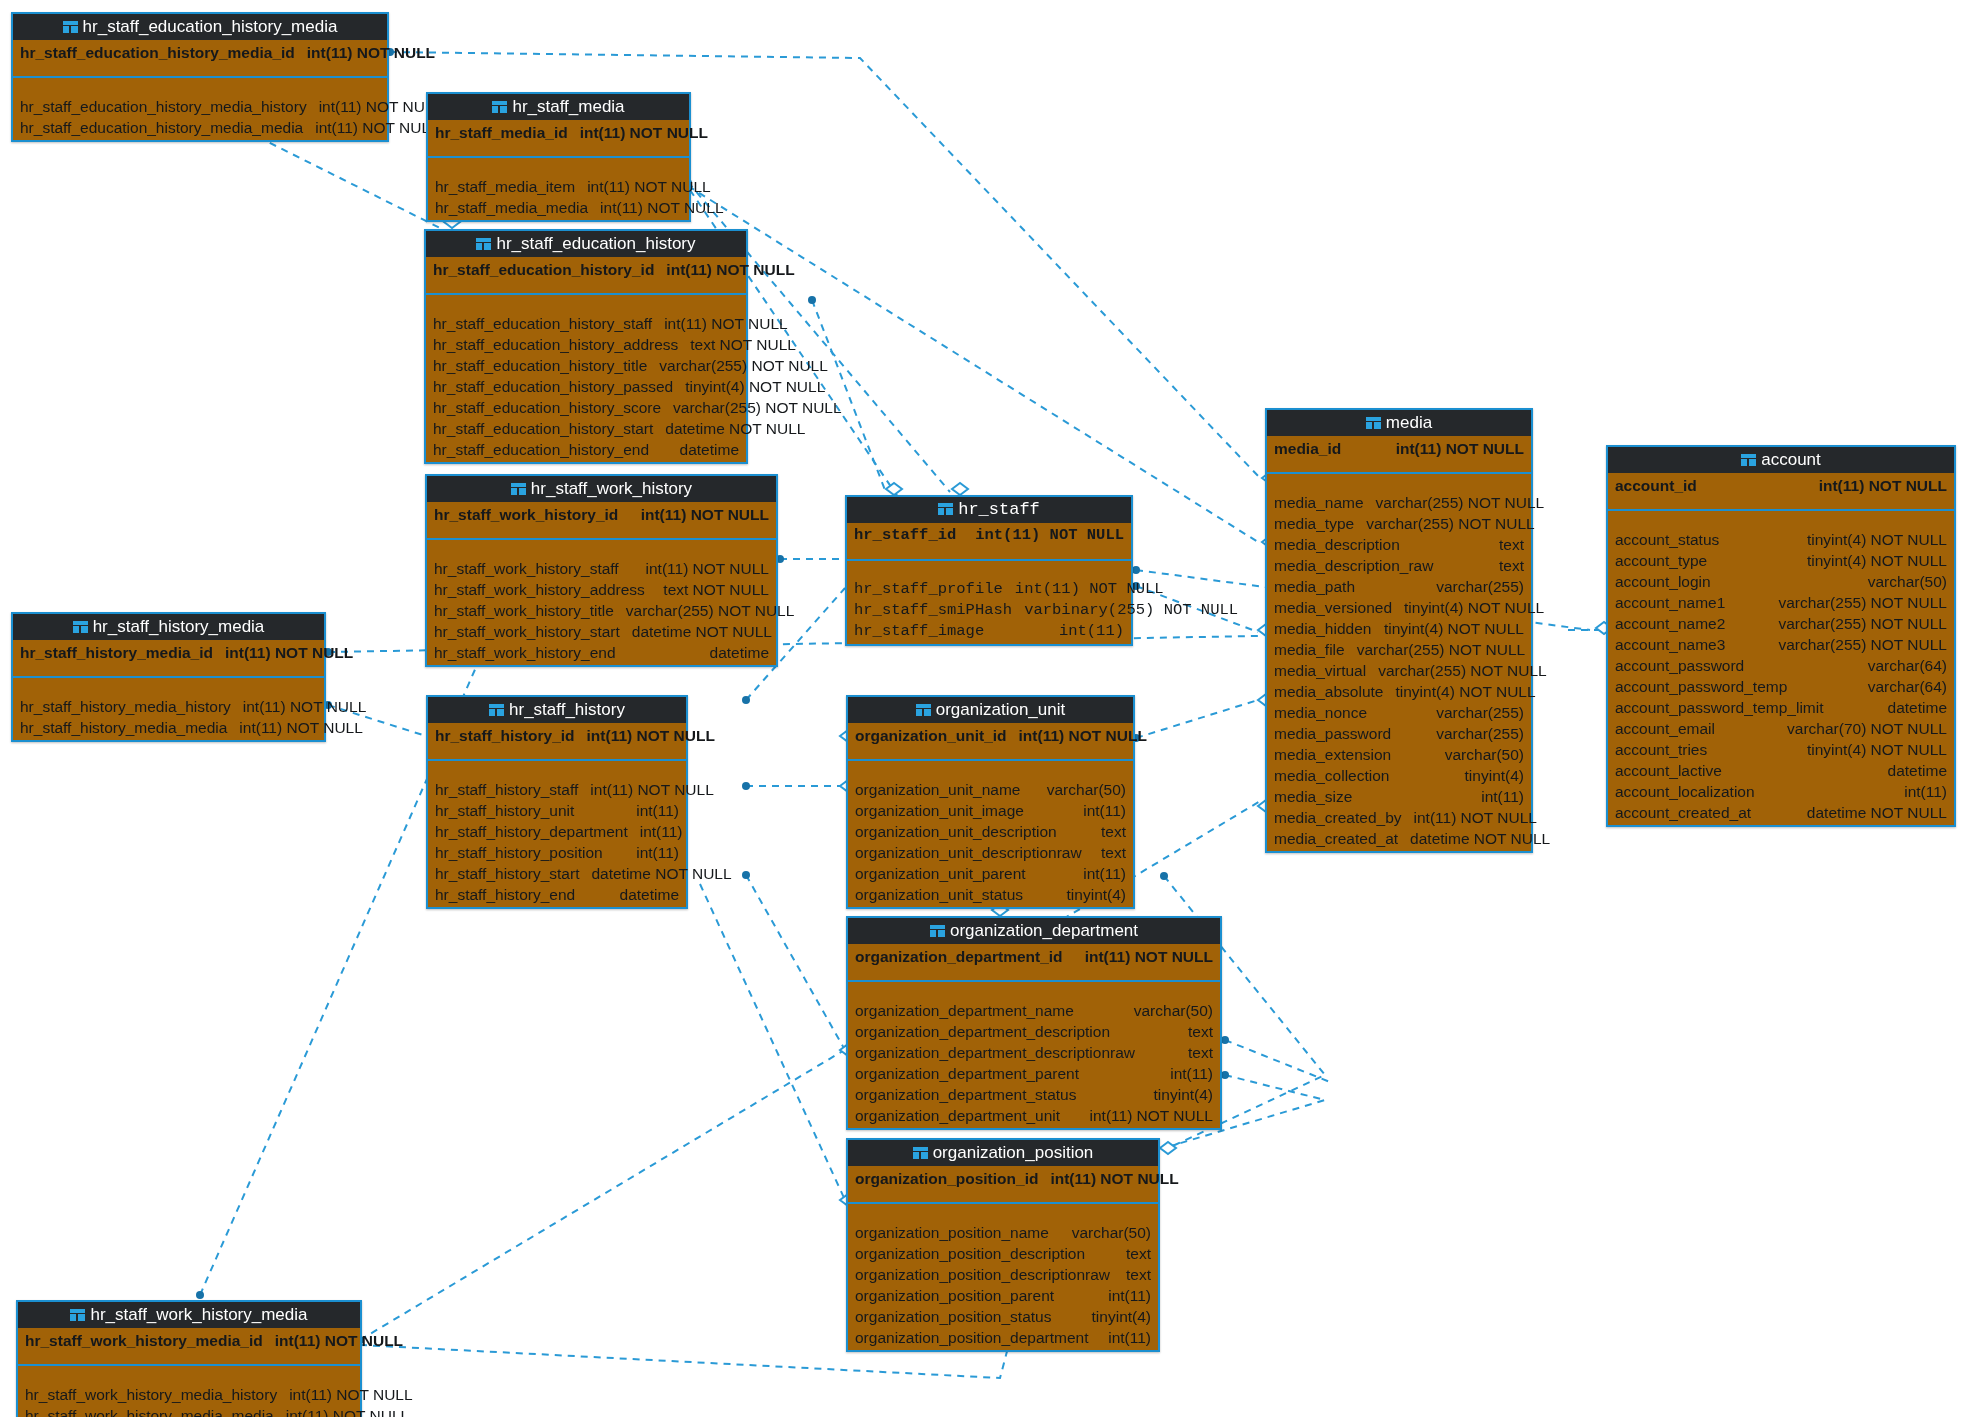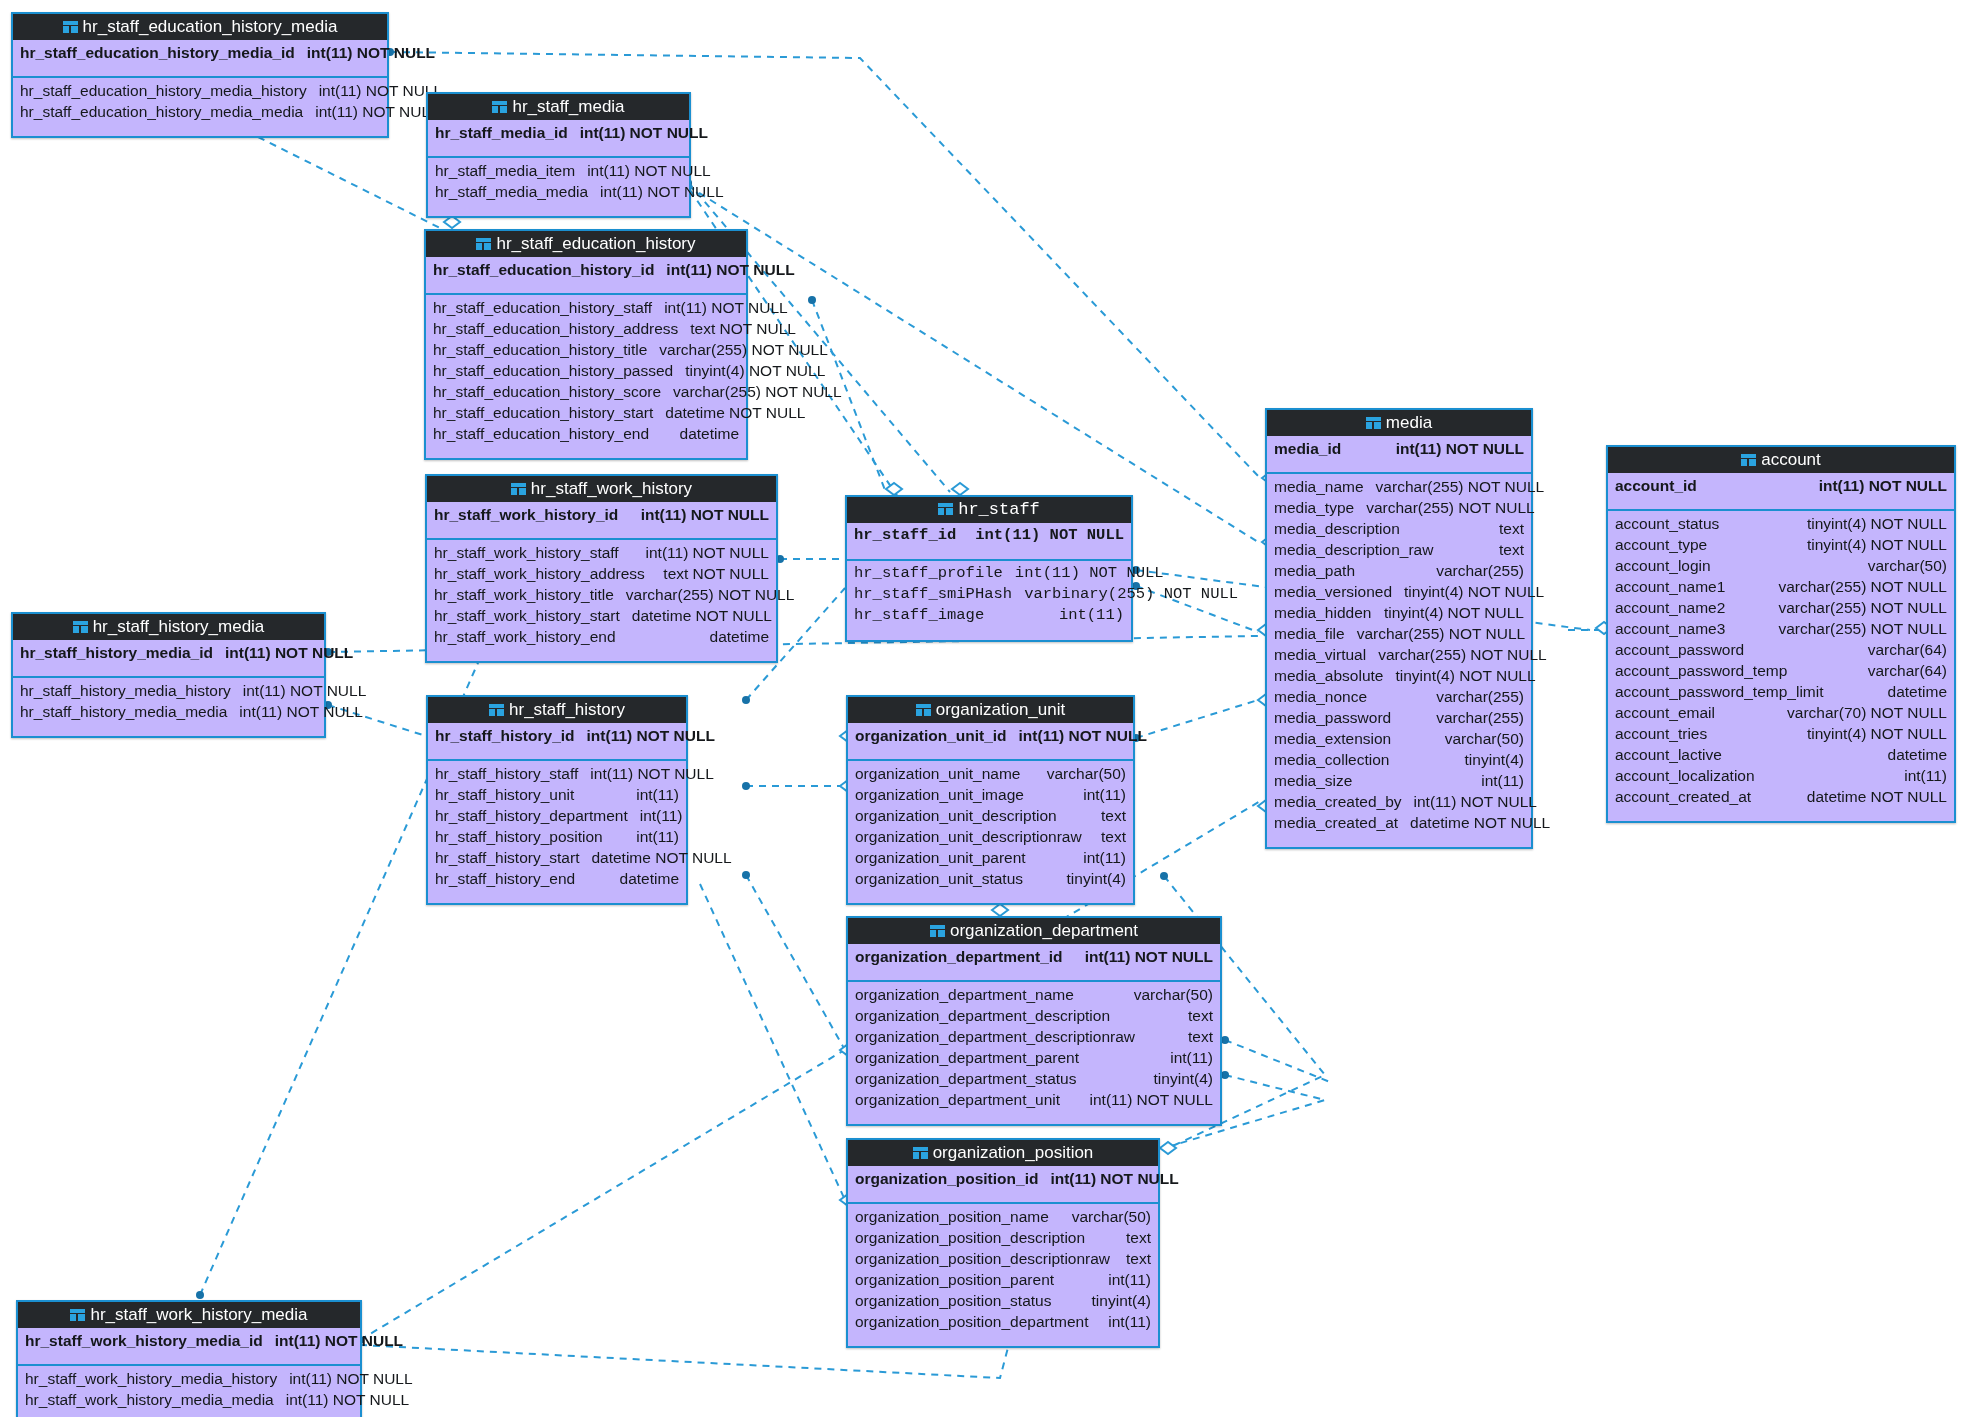--- a/index.html
+++ b/index.html
@@ -21,21 +21,21 @@
     position: absolute;
     left: 0;
     top: 0;
     width: 1965px;
     height: 1417px;
     pointer-events: none;
   }
   .entity {
     position: absolute;
     border: 2px solid #1b8fd0;
-    background: #c4b5fd;
+    background: #a16207;
     box-sizing: border-box;
     box-shadow: 0 1px 2px rgba(0,0,0,0.25);
   }
   .entity-header {
     background: #25282b;
     color: #ffffff;
     font-size: 17px;
     height: 26px;
     line-height: 26px;
     text-align: center;
@@ -79,21 +79,22 @@
   }
   .col .cname {
     text-align: left;
     padding-right: 12px;
   }
   .col .ctype {
     text-align: right;
   }
   .cols-body {
     padding-top: 2px;
-    padding-bottom: 14px;
+    padding-bottom: 2px;
+    margin-top: 16px;
   }
   .pk-wrap { padding-top: 1px; padding-bottom: 12px; }
 </style>
 </head>
 <body>
 
 <div id="canvas">
 
   <svg id="edges" viewBox="0 0 1965 1417" xmlns="http://www.w3.org/2000/svg">
     <g fill="none" stroke="#2a9ad6" stroke-width="2" stroke-dasharray="7,6">

